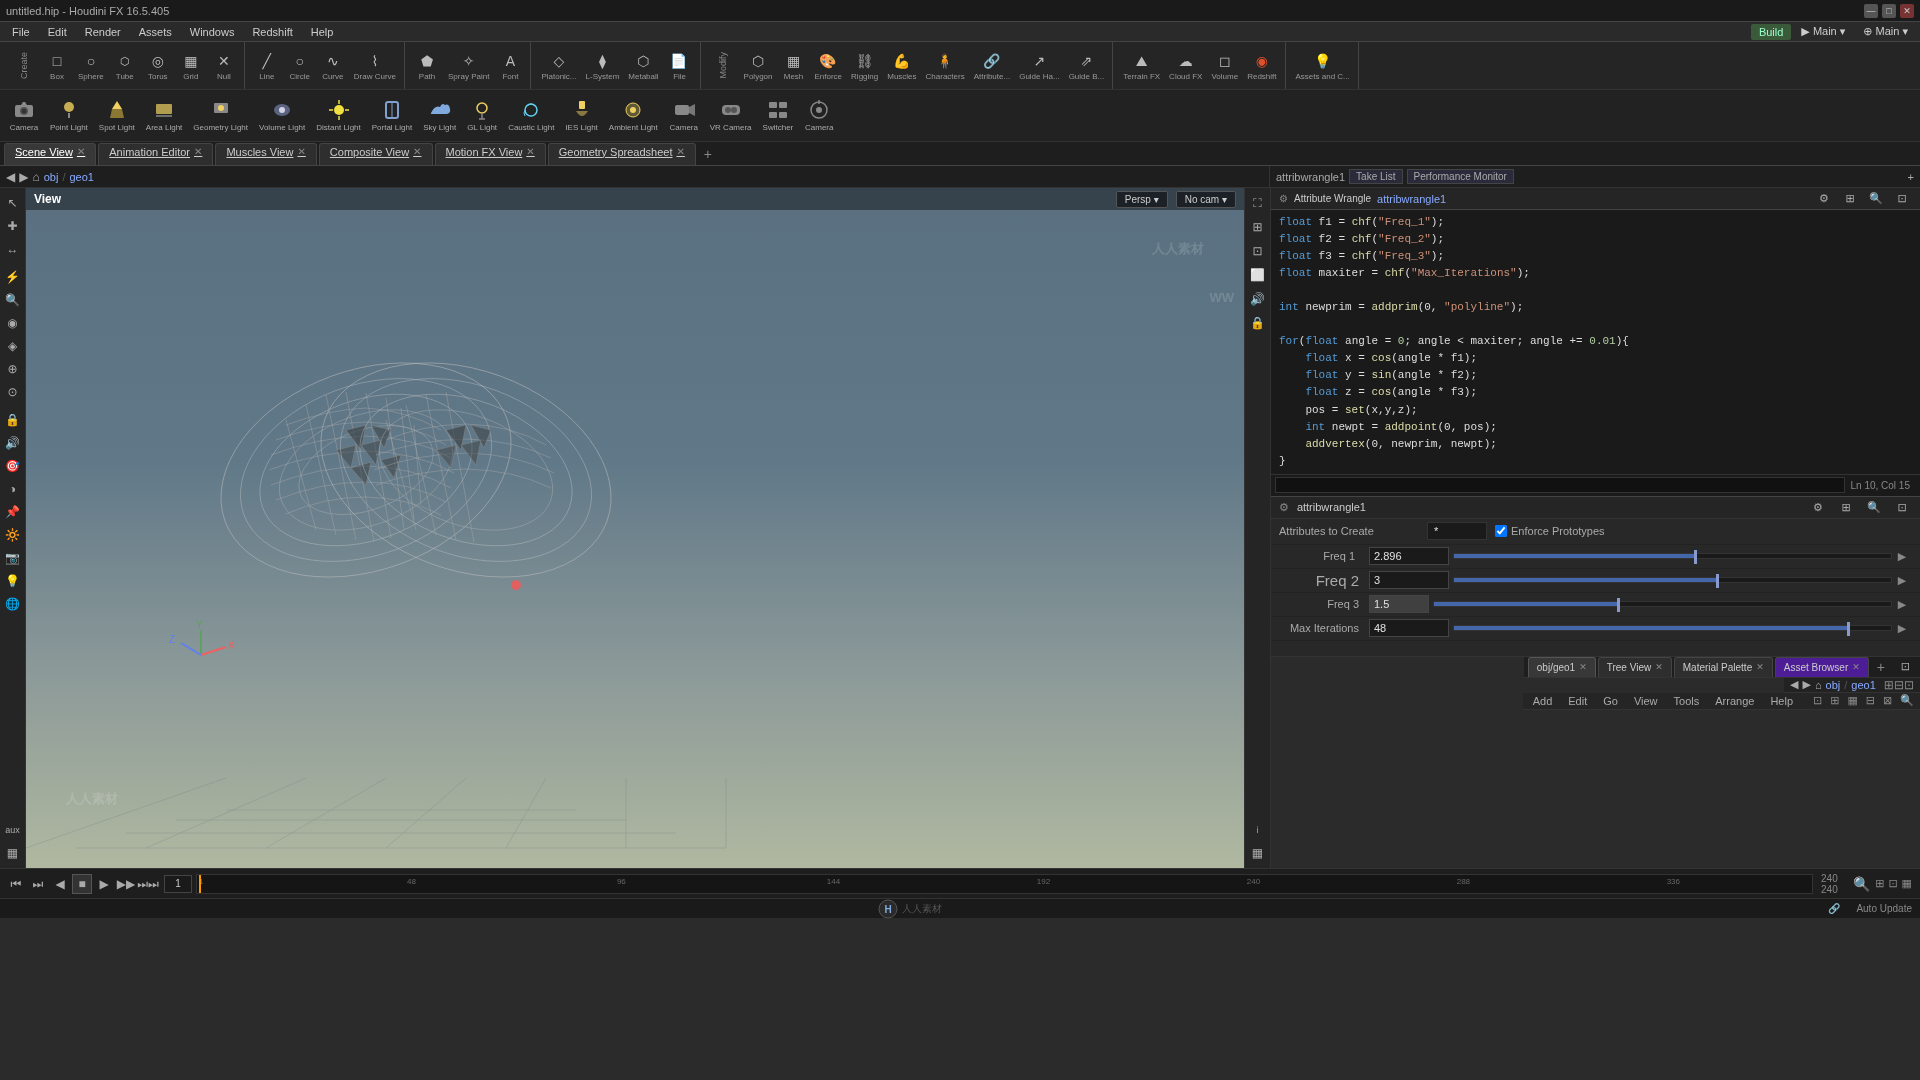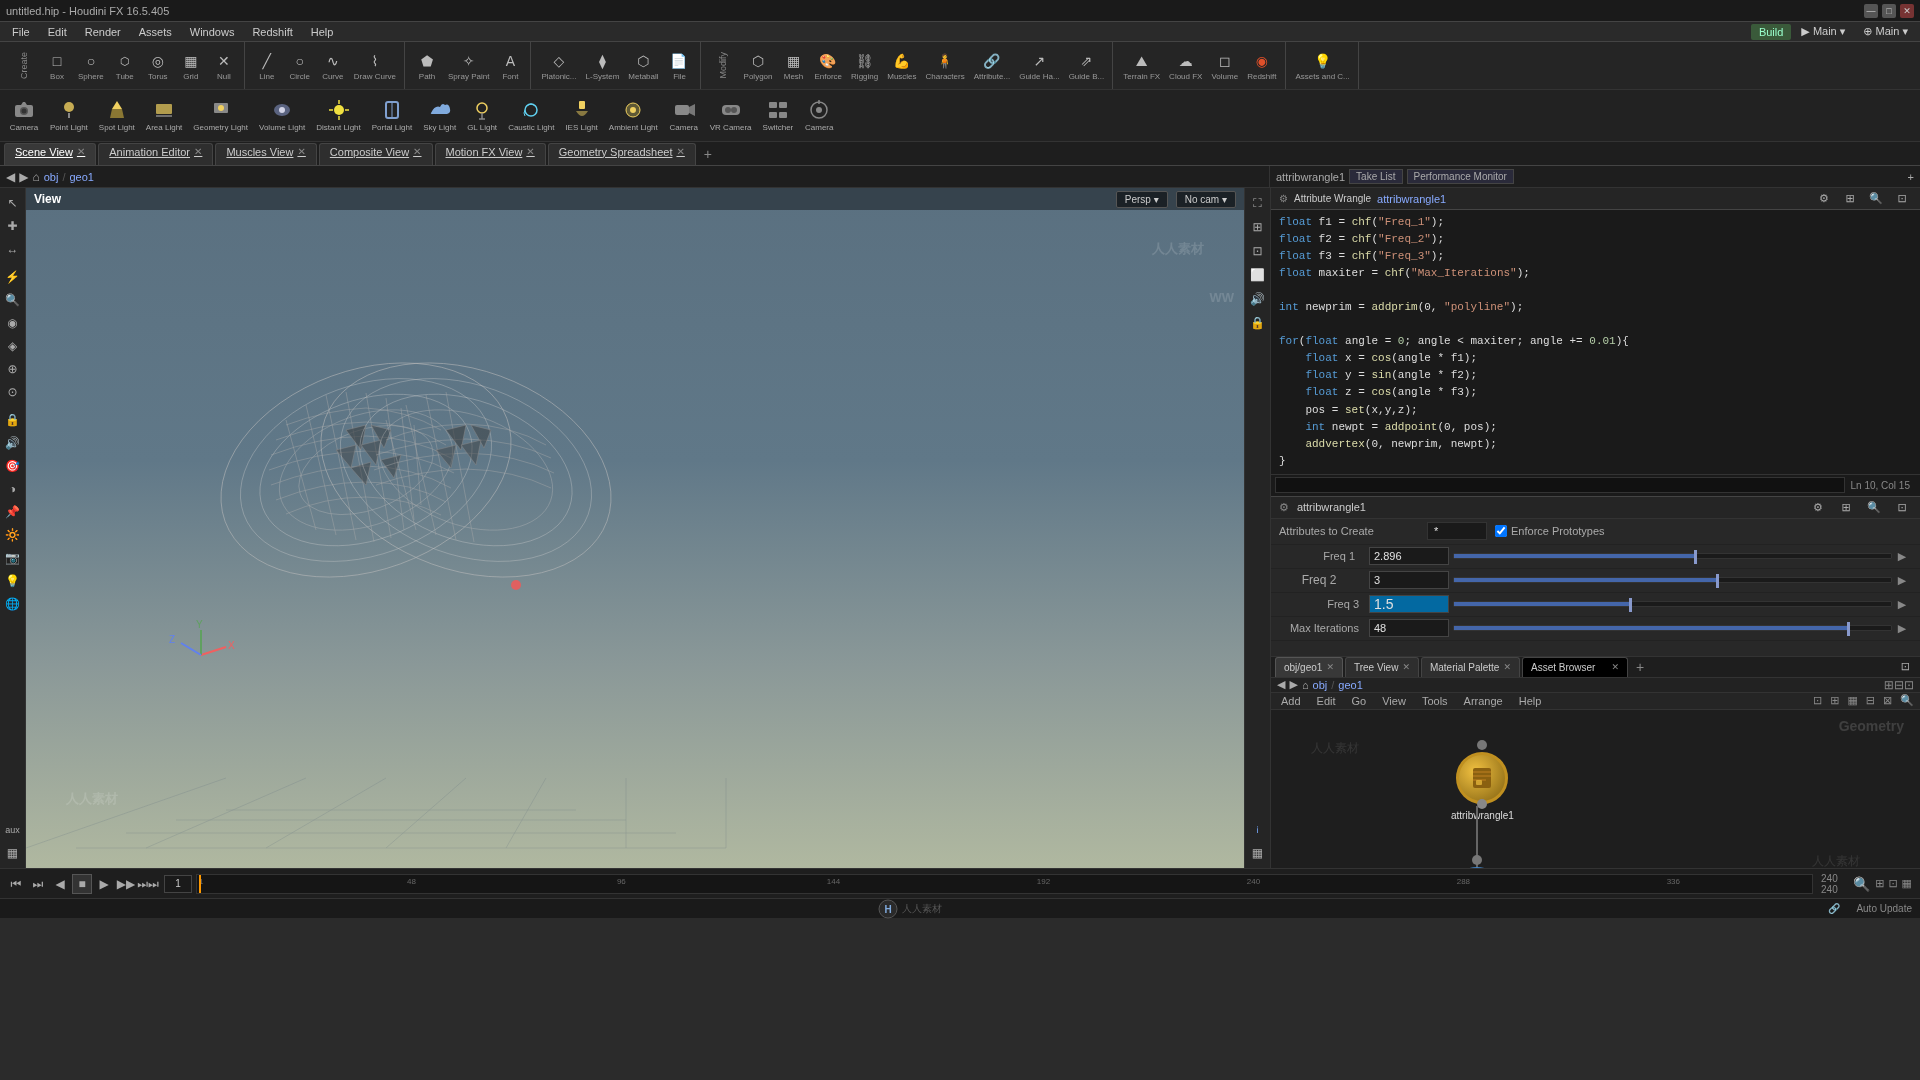--- a/index.html
+++ b/index.html
@@ -695,64 +695,64 @@
       <div class="param-row" style="display:flex; align-items:center; height:24px; border-bottom:1px solid #222; padding:0 8px;">
         <span class="param-label" style="width:90px; color:#aaa; font-size:11px; text-align:right; padding-right:14px;">Freq 1</span>
         <input class="param-input" type="text" value="2.896" style="width: 80px; height: 18px; background: rgb(26, 26, 26); border: 1px solid rgb(68, 68, 68); color: rgb(224, 224, 224); font-size: 11px; padding: 0px 4px;">
         <div class="param-slider" style="flex:1; height:6px; background:#1a1a1a; border:1px solid #333; position:relative; margin-left:4px;">
           <div style="width:55%; height:100%; background:#4466aa;"></div>
           <div style="position:absolute; top:-4px; left:55%; width:3px; height:14px; background:#8899cc; cursor:pointer;"></div>
         </div>
         <div style="width:20px; text-align:center; color:#888; cursor:pointer;">▶</div>
       </div>
       <div class="param-row" style="display:flex; align-items:center; height:24px; border-bottom:1px solid #222; padding:0 8px;">
-        <span class="param-label" style="width:90px; color:#aaa; font-size:12px; text-align:center; padding-right:10px;">Freq 2</span>
+        <span class="param-label" style="width:90px; color:#aaa; font-size:15px; text-align:right; padding-right:10px;">Freq 2</span>
         <input class="param-input" type="text" value="3" style="width: 80px; height: 18px; background: rgb(26, 26, 26); border: 1px solid rgb(68, 68, 68); color: rgb(224, 224, 224); font-size: 11px; padding: 0px 4px;">
         <div class="param-slider" style="flex:1; height:6px; background:#1a1a1a; border:1px solid #333; position:relative; margin-left:4px;">
           <div style="width:60%; height:100%; background:#4466aa;"></div>
           <div style="position:absolute; top:-4px; left:60%; width:3px; height:14px; background:#8899cc; cursor:pointer;"></div>
         </div>
         <div style="width:20px; text-align:center; color:#888; cursor:pointer;">▶</div>
       </div>
       <div class="param-row" style="display:flex; align-items:center; height:24px; border-bottom:1px solid #222; padding:0 8px;">
         <span class="param-label" style="width:90px; color:#aaa; font-size:11px; text-align:right; padding-right:10px;">Freq 3</span>
-        <input class="param-input" type="text" value="1.5" style="width: 80px; height: 18px; background: #0369a1; border: 1px solid rgb(68, 68, 68); color: rgb(224, 224, 224); font-size: 14px; padding: 0px 4px;">
+        <input class="param-input" type="text" value="1.5" style="width: 60px; height: 18px; background: #404040; border: 1px solid rgb(68, 68, 68); color: rgb(224, 224, 224); font-size: 11px; padding: 0px 4px;">
         <div class="param-slider" style="flex:1; height:6px; background:#1a1a1a; border:1px solid #333; position:relative; margin-left:4px;">
           <div style="width:40%; height:100%; background:#4466aa;"></div>
           <div style="position:absolute; top:-4px; left:40%; width:3px; height:14px; background:#8899cc; cursor:pointer;"></div>
         </div>
         <div style="width:20px; text-align:center; color:#888; cursor:pointer;">▶</div>
       </div>
       <div class="param-row" style="display:flex; align-items:center; height:24px; border-bottom:1px solid #222; padding:0 8px;">
         <span class="param-label" style="width:90px; color:#aaa; font-size:11px; text-align:right; padding-right:10px;">Max Iterations</span>
         <input class="param-input" type="text" value="48" style="width: 80px; height: 18px; background: rgb(26, 26, 26); border: 1px solid rgb(68, 68, 68); color: rgb(224, 224, 224); font-size: 11px; padding: 0px 4px;">
         <div class="param-slider" style="flex:1; height:6px; background:#1a1a1a; border:1px solid #333; position:relative; margin-left:4px;">
           <div style="width:90%; height:100%; background:#4466aa;"></div>
           <div style="position:absolute; top:-4px; left:90%; width:3px; height:14px; background:#8899cc; cursor:pointer;"></div>
         </div>
         <div style="width:20px; text-align:center; color:#888; cursor:pointer;">▶</div>
       </div>
     </div>
 
-    <div style="flex:1; display:flex; flex-direction:column; min-height:0;">
+    <div style="flex:1; display:flex; flex-direction:column; min-height:0;align-items:flex-end;">
 
       <div id="node-tab-bar" style="display:flex; align-items:center; height:22px; background:#1e1e1e; border-bottom:1px solid #333; padding:0 4px; gap:2px;">
         <div class="node-tab active" style="background:#383838; border:1px solid #555; border-bottom:none; border-radius:3px 3px 0 0; padding:2px 8px; font-size:10px; color:#ccc; display:flex; align-items:center; gap:4px; height:20px;">
           <span>obj/geo1</span>
           <span style="font-size:9px; color:#888;">✕</span>
         </div>
         <div class="node-tab" style="background:#2e2e2e; border:1px solid #444; border-bottom:none; border-radius:3px 3px 0 0; padding:2px 8px; font-size:10px; color:#ccc; display:flex; align-items:center; gap:4px; height:20px;">
           <span>Tree View</span>
           <span style="font-size:9px; color:#888;">✕</span>
         </div>
         <div class="node-tab" style="background:#2e2e2e; border:1px solid #444; border-bottom:none; border-radius:3px 3px 0 0; padding:2px 8px; font-size:10px; color:#ccc; display:flex; align-items:center; gap:4px; height:20px;">
           <span>Material Palette</span>
           <span style="font-size:9px; color:#888;">✕</span>
         </div>
-        <div class="node-tab" style="background:#000000; border:1px solid #444; border-bottom:none; border-radius:3px 3px 0 0; padding:2px 8px; font-size:10px; color:#ccc; display:flex; align-items:center; gap:16px; height:20px;">
+        <div class="node-tab" style="background:#4c1d95; border:1px solid #444; border-bottom:none; border-radius:3px 3px 0 0; padding:2px 8px; font-size:10px; color:#ccc; display:flex; align-items:center; gap:4px; height:20px;">
           <span>Asset Browser</span>
           <span style="font-size:9px; color:#888;">✕</span>
         </div>
         <div class="tab-add" style="width:20px; height:20px; display:flex; align-items:center; justify-content:center; cursor:pointer; color:#888; font-size:14px;">+</div>
         <span style="flex:1;"></span>
         <span style="color:#aaa; cursor:pointer; padding:0 6px;">⊡</span>
       </div>
 
       <div id="node-nav" style="display:flex; align-items:center; height:22px; background:#222; border-bottom:1px solid #333; padding:0 6px; gap:4px;">
         <span style="color:#aaa; cursor:pointer;">◀</span>

